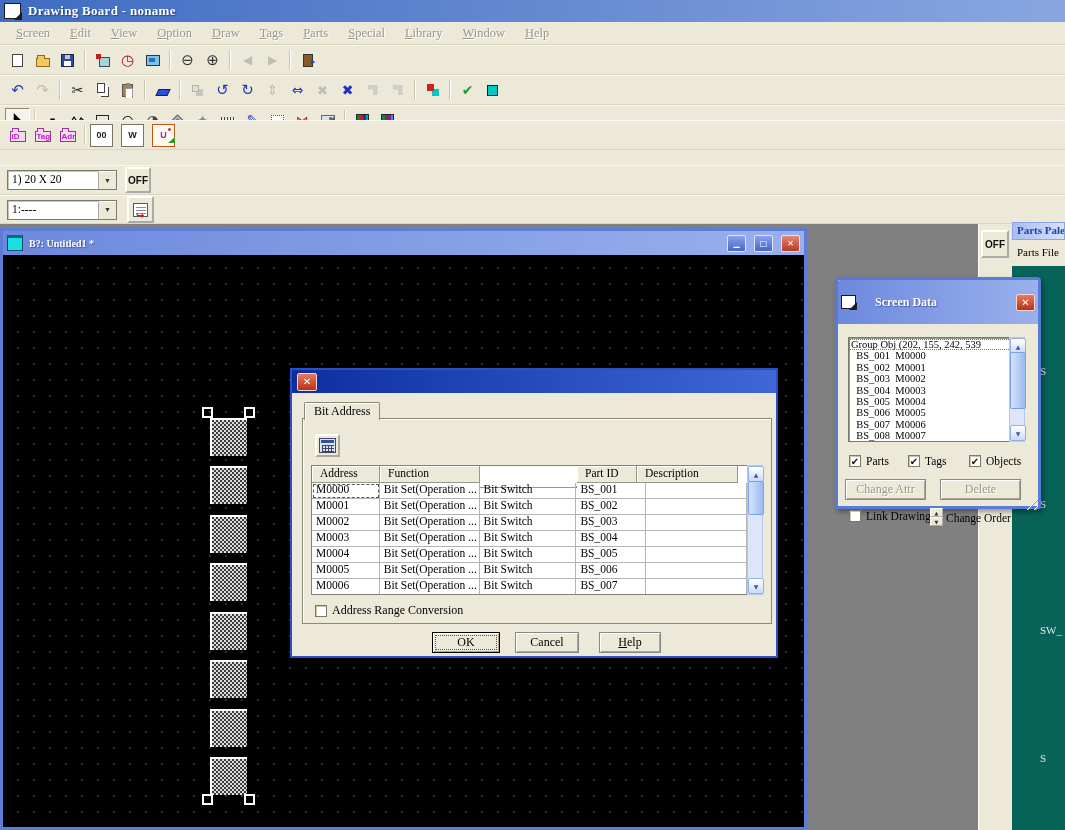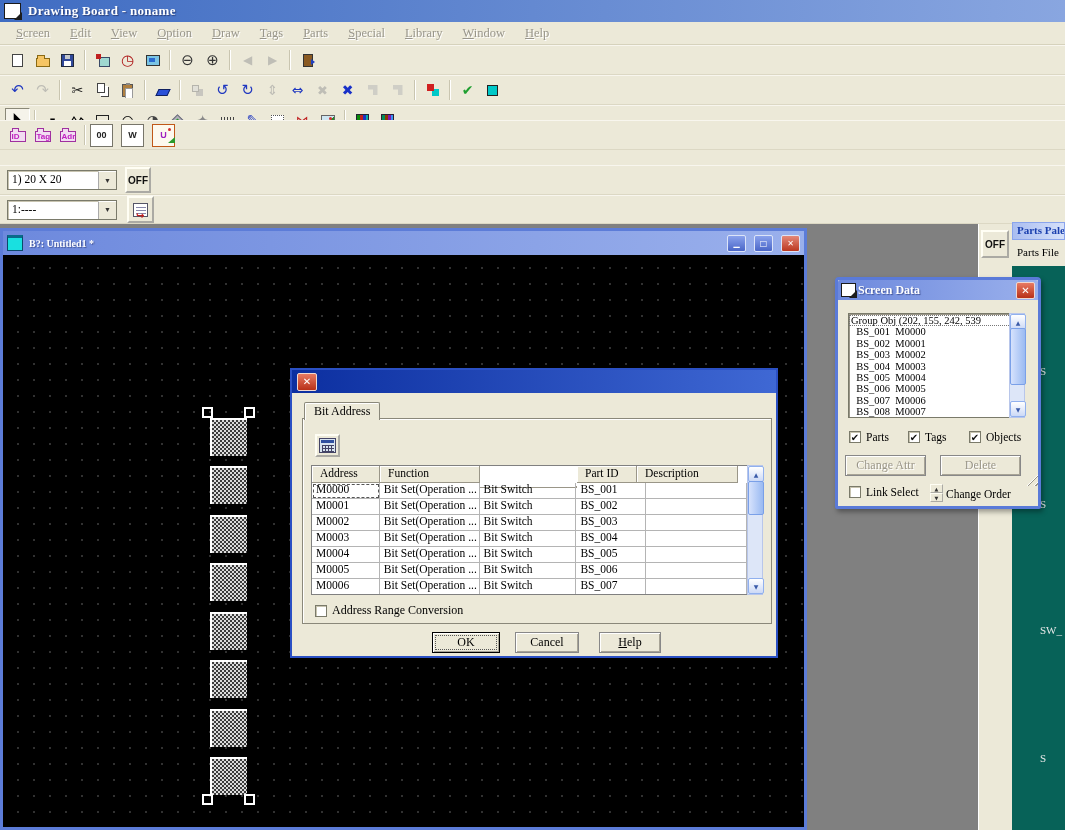--- a/index.html
+++ b/index.html
@@ -125,21 +125,21 @@
     align-items:center;justify-content:center;font-size:10px;font-weight:bold;color:#111;box-sizing:border-box;font-family:"DejaVu Sans",sans-serif}
   .cbrow{position:absolute;display:flex;align-items:center;gap:5px}
   .cblab{font-size:12px;white-space:nowrap}
   .btn{position:absolute;height:21px;background:#ece9d8;border:1px solid #888;box-shadow:inset 1px 1px 0 #fff,inset -1px -1px 0 #a8a496;
     font-size:12px;display:flex;align-items:center;justify-content:center;box-sizing:border-box}
   .btn.default{border:1px solid #000000;outline:1px dotted #555;outline-offset:-4px}
   .btn.dis{color:#9a9688;text-shadow:1px 1px 0 #fff}
   
   .sdwin{position:absolute;left:835px;top:277px;width:206px;height:232px;background:#ece9d8;border:3px solid #5a7ad8;
     border-radius:4px 4px 2px 2px;box-sizing:border-box;z-index:6;box-shadow:2px 3px 5px rgba(0,0,0,.35)}
-  .sdtitle{height:20px;background:linear-gradient(90deg,#6d89dd,#9ab0ec);display:flex;align-items:center;gap:2px;padding:0 3px;border-radius:2px 2px 0 0}
+  .sdtitle{height:20px;background:linear-gradient(90deg,#6d89dd,#9ab0ec);display:flex;align-items:center;gap:19px;padding:12px 3px;border-radius:2px 2px 0 0}
   .sdtitle .t{color:#fff;font-weight:bold;font-size:12px;flex:1;text-shadow:1px 1px 1px #44569a}
   .sdbody{position:relative;height:186px}
   .sdlist{position:absolute;left:10px;top:13px;width:176px;height:105px;background:#fff;border:1px solid #7a7a6a;
     box-shadow:inset 1px 1px 0 #9a9688;box-sizing:border-box;overflow:hidden;padding-top:1px}
   .sditem{font-size:10.5px;line-height:11.4px;white-space:pre;padding-left:2px}
   .sditem.first{outline:1px dotted #777;outline-offset:-1px}
   .sdfilters{position:absolute;left:0;top:131px;width:100%;height:14px}
   .sdbtn{position:absolute;top:155px;height:21px;width:81px}
   .spinner{position:absolute;left:92px;top:184px;width:13px;height:18px;display:flex;flex-direction:column}
   .spinner span{flex:1;background:#ece9d8;border:1px outset #fffef4;font-size:5px;display:flex;align-items:center;justify-content:center;
@@ -646,21 +646,21 @@
         </span>
         <span class="cbrow" style="left: 131px; top: 0px;">
           <span class="cb">✔</span>
           <span class="cblab" style="font-size: 11.5px;">Objects</span>
         </span>
       </div>
     <div class="btn dis sdbtn" style="left:7px">Change Attr</div>
     <div class="btn dis sdbtn" style="left:102px">Delete</div>
     <div class="cbrow" style="left:11px;top:186px">
       <span class="cb"></span>
-      <span class="cblab" style="font-size:11.5px">Link Select</span>
+      <span class="cblab" style="font-size:11.5px">Link Drawing</span>
     </div>
     <div class="spinner">
       <span>▲</span>
       <span>▼</span>
     </div>
     <div class="cblab" style="position:absolute;left:108px;top:188px;font-size:11.5px">Change Order</div>
     <div class="grip"></div>
   </div>
 </div>
 

